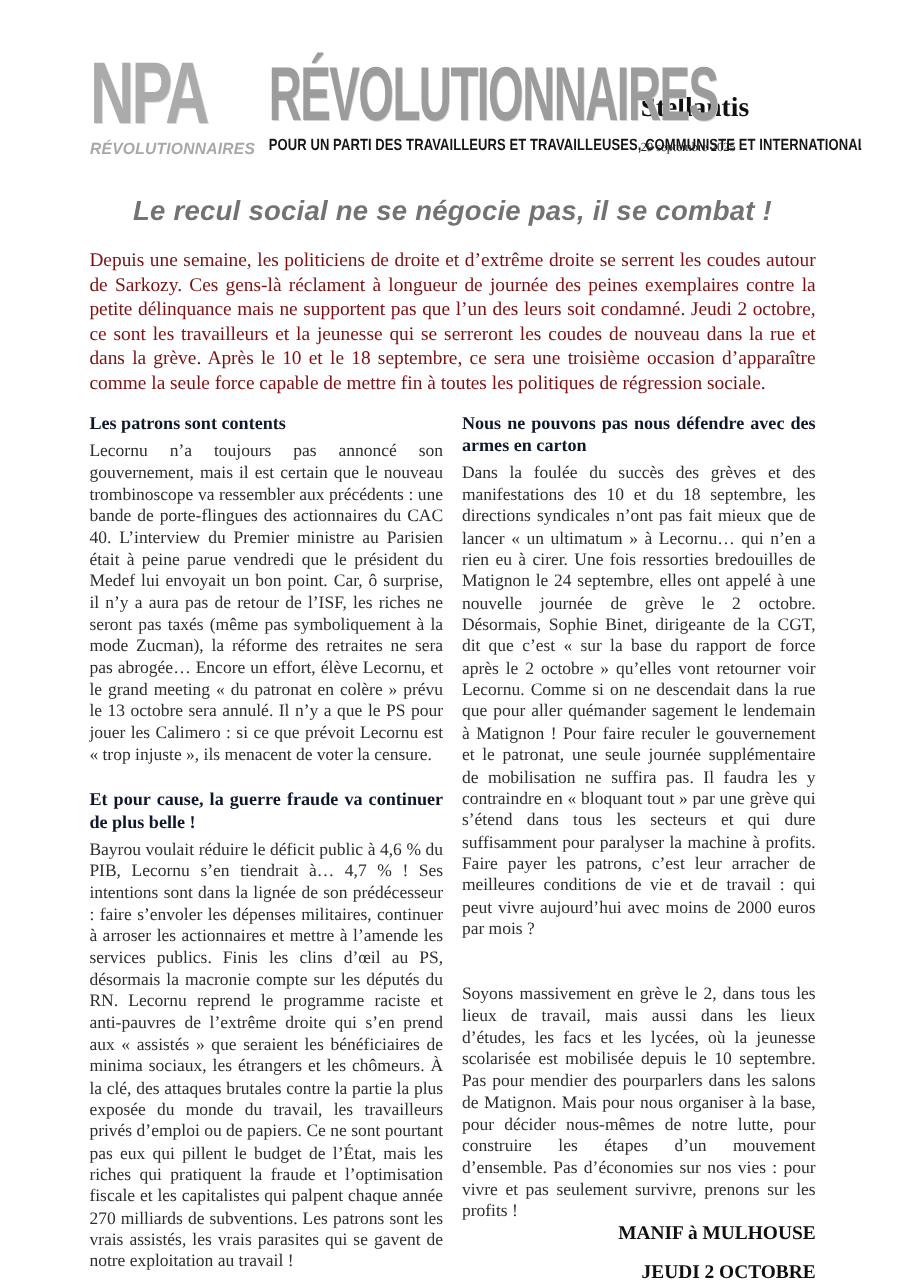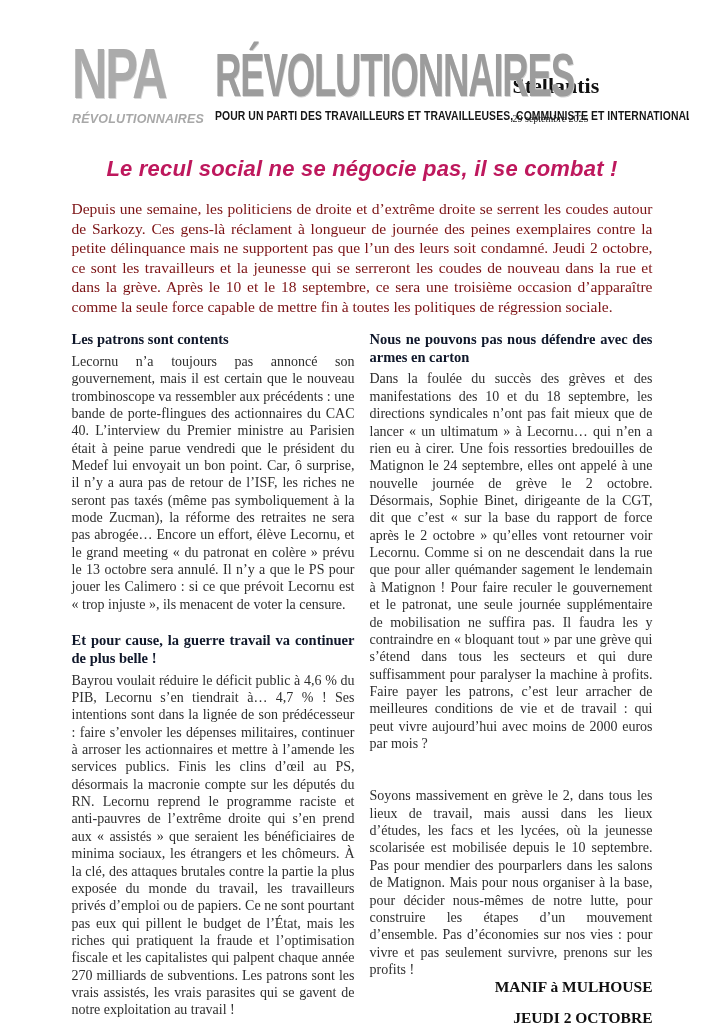--- a/index.html
+++ b/index.html
@@ -69,21 +69,21 @@
   }
   .site { flex: 0 0 148px; text-align: left; padding-top: 6px; margin-top: 20px; }
   .site-name { font-weight: bold; font-size: 22px; line-height: 1.27; color: #101010; }
   .site-date { font-size: 10px; color: #1d1d1d; margin-top: 13px; }
   
   .headline {
     font-family: "Liberation Sans", sans-serif;
     font-style: italic;
     font-weight: bold;
     font-size: 22px;
-    color: #be185d;
+    color: #737373;
     text-align: center;
     margin: 30px 40px 0;
     letter-spacing: 0.2px;
   }
   
   .intro {
     margin: 17px 36px 0;
     text-align: justify;
     font-weight: normal;
     font-size: 15.5px;
@@ -143,21 +143,21 @@
 
   <h1 class="headline">Le recul social ne se négocie pas, il se combat !</h1>
 
   <p class="intro">Depuis une semaine, les politiciens de droite et d’extrême droite se serrent les coudes autour de Sarkozy. Ces gens-là réclament à longueur de journée des peines exemplaires contre la petite délinquance mais ne supportent pas que l’un des leurs soit condamné. Jeudi 2 octobre, ce sont les travailleurs et la jeunesse qui se serreront les coudes de nouveau dans la rue et dans la grève. Après le 10 et le 18 septembre, ce sera une troisième occasion d’apparaître comme la seule force capable de mettre fin à toutes les politiques de régression sociale.</p>
 
   <div class="columns">
 
     <div class="col">
       <h3 class="sec-heading">Les patrons sont contents</h3>
       <p class="body-p">Lecornu n’a toujours pas annoncé son gouvernement, mais il est certain que le nouveau trombinoscope va ressembler aux précédents : une bande de porte-flingues des actionnaires du CAC 40. L’interview du Premier ministre au Parisien était à peine parue vendredi que le président du Medef lui envoyait un bon point. Car, ô surprise, il n’y a aura pas de retour de l’ISF, les riches ne seront pas taxés (même pas symboliquement à la mode Zucman), la réforme des retraites ne sera pas abrogée… Encore un effort, élève Lecornu, et le grand meeting « du patronat en colère » prévu le 13 octobre sera annulé. Il n’y a que le PS pour jouer les Calimero : si ce que prévoit Lecornu est « trop injuste », ils menacent de voter la censure.</p>
-      <h3 class="sec-heading gap-top">Et pour cause, la guerre travail va continuer de plus belle !</h3>
+      <h3 class="sec-heading gap-top">Et pour cause, la guerre fraude va continuer de plus belle !</h3>
       <p class="body-p">Bayrou voulait réduire le déficit public à 4,6 % du PIB, Lecornu s’en tiendrait à… 4,7 % ! Ses intentions sont dans la lignée de son prédécesseur : faire s’envoler les dépenses militaires, continuer à arroser les actionnaires et mettre à l’amende les services publics. Finis les clins d’œil au PS, désormais la macronie compte sur les députés du RN. Lecornu reprend le programme raciste et anti-pauvres de l’extrême droite qui s’en prend aux « assistés » que seraient les bénéficiaires de minima sociaux, les étrangers et les chômeurs. À la clé, des attaques brutales contre la partie la plus exposée du monde du travail, les travailleurs privés d’emploi ou de papiers. Ce ne sont pourtant pas eux qui pillent le budget de l’État, mais les riches qui pratiquent la fraude et l’optimisation fiscale et les capitalistes qui palpent chaque année 270 milliards de subventions. Les patrons sont les vrais assistés, les vrais parasites qui se gavent de notre exploitation au travail !</p>
     </div>
 
     <div class="col">
       <h3 class="sec-heading">Nous ne pouvons pas nous défendre avec des armes en carton</h3>
       <p class="body-p">Dans la foulée du succès des grèves et des manifestations des 10 et du 18 septembre, les directions syndicales n’ont pas fait mieux que de lancer « un ultimatum » à Lecornu… qui n’en a rien eu à cirer. Une fois ressorties bredouilles de Matignon le 24 septembre, elles ont appelé à une nouvelle journée de grève le 2 octobre. Désormais, Sophie Binet, dirigeante de la CGT, dit que c’est « sur la base du rapport de force après le 2 octobre » qu’elles vont retourner voir Lecornu. Comme si on ne descendait dans la rue que pour aller quémander sagement le lendemain à Matignon ! Pour faire reculer le gouvernement et le patronat, une seule journée supplémentaire de mobilisation ne suffira pas. Il faudra les y contraindre en « bloquant tout » par une grève qui s’étend dans tous les secteurs et qui dure suffisamment pour paralyser la machine à profits. Faire payer les patrons, c’est leur arracher de meilleures conditions de vie et de travail : qui peut vivre aujourd’hui avec moins de 2000 euros par mois ?</p>
       <p class="body-p gap-top-sm">Soyons massivement en grève le 2, dans tous les lieux de travail, mais aussi dans les lieux d’études, les facs et les lycées, où la jeunesse scolarisée est mobilisée depuis le 10 septembre. Pas pour mendier des pourparlers dans les salons de Matignon. Mais pour nous organiser à la base, pour décider nous-mêmes de notre lutte, pour construire les étapes d’un mouvement d’ensemble. Pas d’économies sur nos vies : pour vivre et pas seulement survivre, prenons sur les profits !</p>
       <div class="announcement">
         <p>MANIF à MULHOUSE</p>
         <p>JEUDI 2 OCTOBRE</p>

